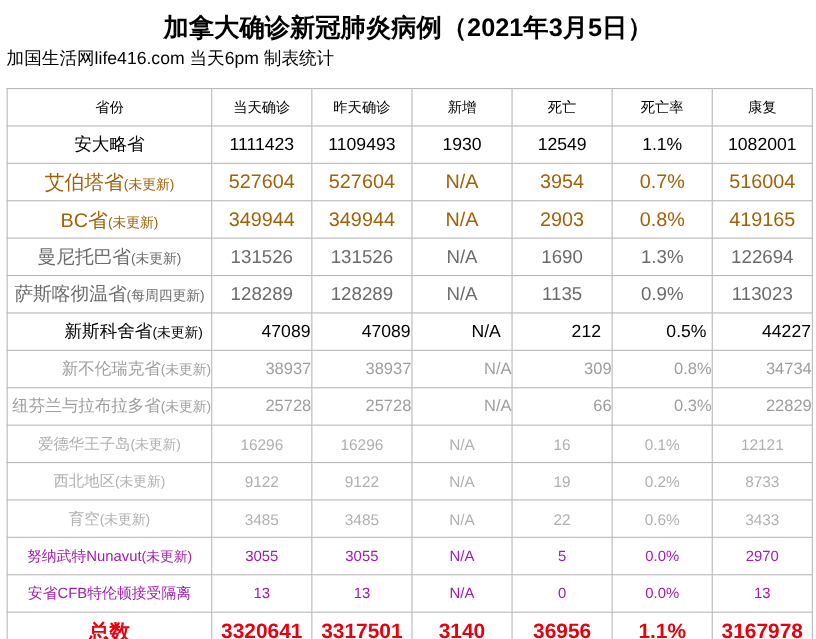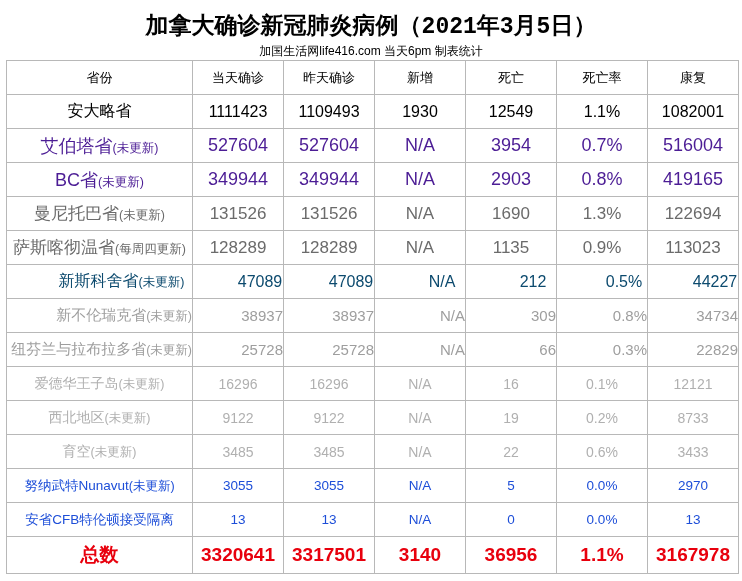--- a/index.html
+++ b/index.html
@@ -19,26 +19,25 @@
     height: 581px;
     box-sizing: border-box;
     padding: 6px 6px 0 6px;
   }
   .title {
     text-align: center;
     font-size: 23px;
     font-weight: bold;
     letter-spacing: 0px;
     margin: 4px 0 2px 0;
-    font-family: Liberation Mono, monospace;
+    font-family: Liberation Sans, sans-serif;
   }
   .subtitle {
-    text-align: center;
-    font-size: 12px;
-    margin: 0 0 0 0;
+    font-size: 16px;
+    margin: 0 0 16px 0;
     color: #000000;
   }
   table.covid {
     border-collapse: collapse;
     width: 730px;
     margin: 0 auto;
     table-layout: fixed;
   }
   table.covid td, table.covid th {
     border: 1px solid #b8b8b8;
@@ -65,31 +64,31 @@
   }
   td.prov .note {
     font-size: 12.5px;
   }
   td.num {
     font-size: 17px;
   }
   
   tr.t1 td { color: #000000; }
   tr.t1 td.num, tr.t1 td.prov { font-size: 16px; }
-  tr.t2 td { color: #4c1d95; }
+  tr.t2 td { color: #a16207; }
   tr.t2 td.num, tr.t2 td.prov { font-size: 18px; }
   tr.t3 td { color: #6b6b6b; }
   tr.t3 td.num, tr.t3 td.prov { font-size: 17px; }
-  tr.t4 td { color: #0c4a6e; padding-left: 44px; }
+  tr.t4 td { color: #000000; padding-left: 44px; }
   tr.t4 td.num, tr.t4 td.prov { font-size: 16px; }
   tr.t5 td { color: #9e9e9e; text-align: right; }
   tr.t5 td.num, tr.t5 td.prov { font-size: 15px; }
   tr.t6 td { color: #b0b0b0; margin-left: 20px; }
   tr.t6 td.num, tr.t6 td.prov { font-size: 14px; }
-  tr.t7 td { color: #1d4ed8; margin-left: 22px; }
+  tr.t7 td { color: #a21caf; margin-left: 22px; }
   tr.t7 td.num, tr.t7 td.prov { font-size: 13.5px; }
 
   tr.total td {
     color: #e8000d;
     font-weight: bold;
     font-size: 19px;
     height: 36px;
   }
   tr.total td.prov {
     text-align: center;

